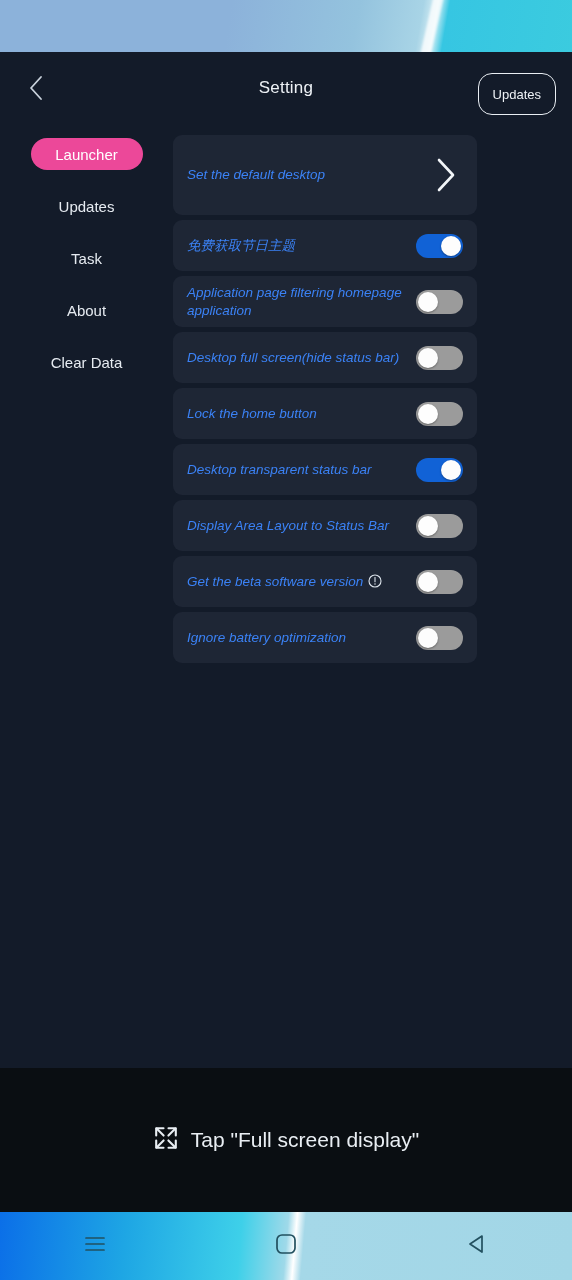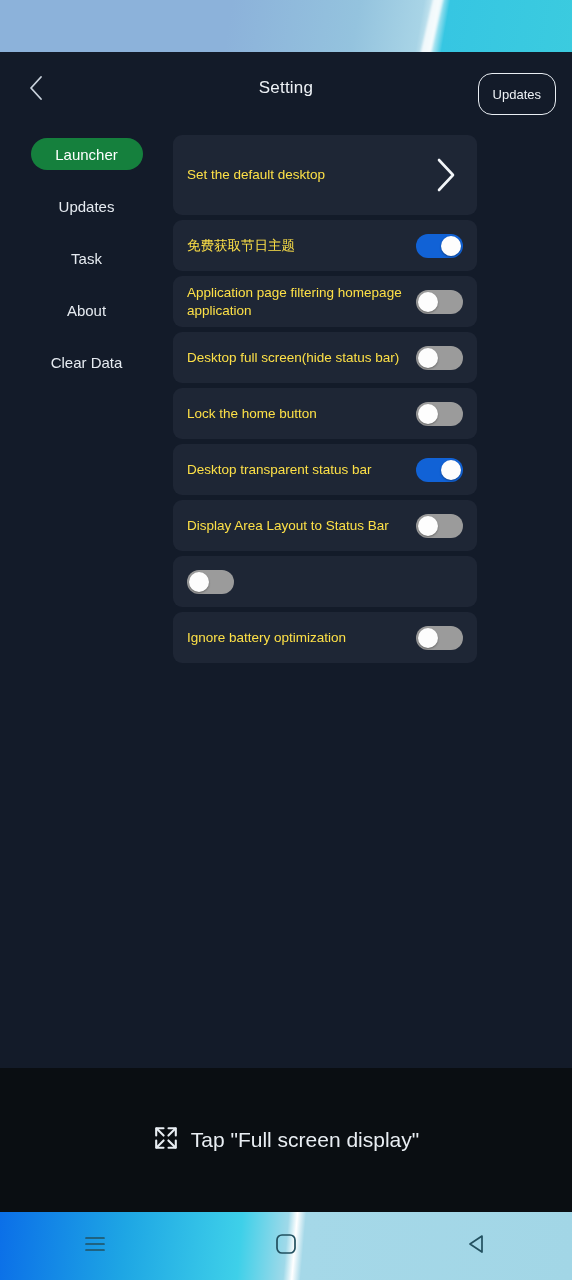--- a/index.html
+++ b/index.html
@@ -68,41 +68,41 @@
     display:flex; align-items:center; justify-content:center;
     color:#e6ebf1; font-size:15px;
   }
   .side-item .pill {
     display:flex; align-items:center; justify-content:center;
     min-width:112px; height:32px; padding:0 18px;
     border-radius:16px;
     color:#e6ebf1;
   }
   .side-item.active .pill {
-    background:#15803d; color:#ffffff;
+    background:#ec4899; color:#ffffff;
   }
 
   
   .list {
     position:absolute; left:173px; top:135px;
     width:304px;
   }
   .card {
     position:relative;
     background:#1e2635;
     border-radius:9px;
     margin-bottom:5px;
     display:flex; align-items:center;
     padding:0 14px;
     min-height:51px;
   }
   .card.tall { min-height:80px; }
   .card .label {
-    color:#fde047; font-size:13.5px; line-height:1.32;
-    flex:1; padding-right:10px;
+    color:#3b82f6; font-size:13.5px; line-height:1.32;
+    flex:1; padding-right:10px;font-style:italic;
   }
   .card.tall .label { font-size:13.5px; }
 
   .chevron-right {
     position:absolute; right:14px; top:50%;
     transform:translateY(-50%);
     width:34px; height:42px;
     display:flex; align-items:center; justify-content:center;
   }
 
@@ -240,20 +240,27 @@
     </div>
 
     <div class="card">
       <span class="label">Display Area Layout to Status Bar</span>
       <span class="switch">
           <span class="knob"></span>
         </span>
     </div>
 
     <div class="card">
+      <span class="label"><span>Get the beta software version</span><span class="alert-icon">
+            <svg width="14" height="14" viewBox="0 0 14 14" fill="none">
+              <circle cx="7" cy="7" r="6" stroke="#dde4ec" stroke-width="1.1"></circle>
+              <path d="M7 3.6 V7.7" stroke="#dde4ec" stroke-width="1.1" stroke-linecap="round"></path>
+              <circle cx="7" cy="10" r=".75" fill="#dde4ec"></circle>
+            </svg>
+          </span></span>
       <span class="switch">
           <span class="knob"></span>
         </span>
     </div>
 
     <div class="card">
       <span class="label">Ignore battery optimization</span>
       <span class="switch">
           <span class="knob"></span>
         </span>

